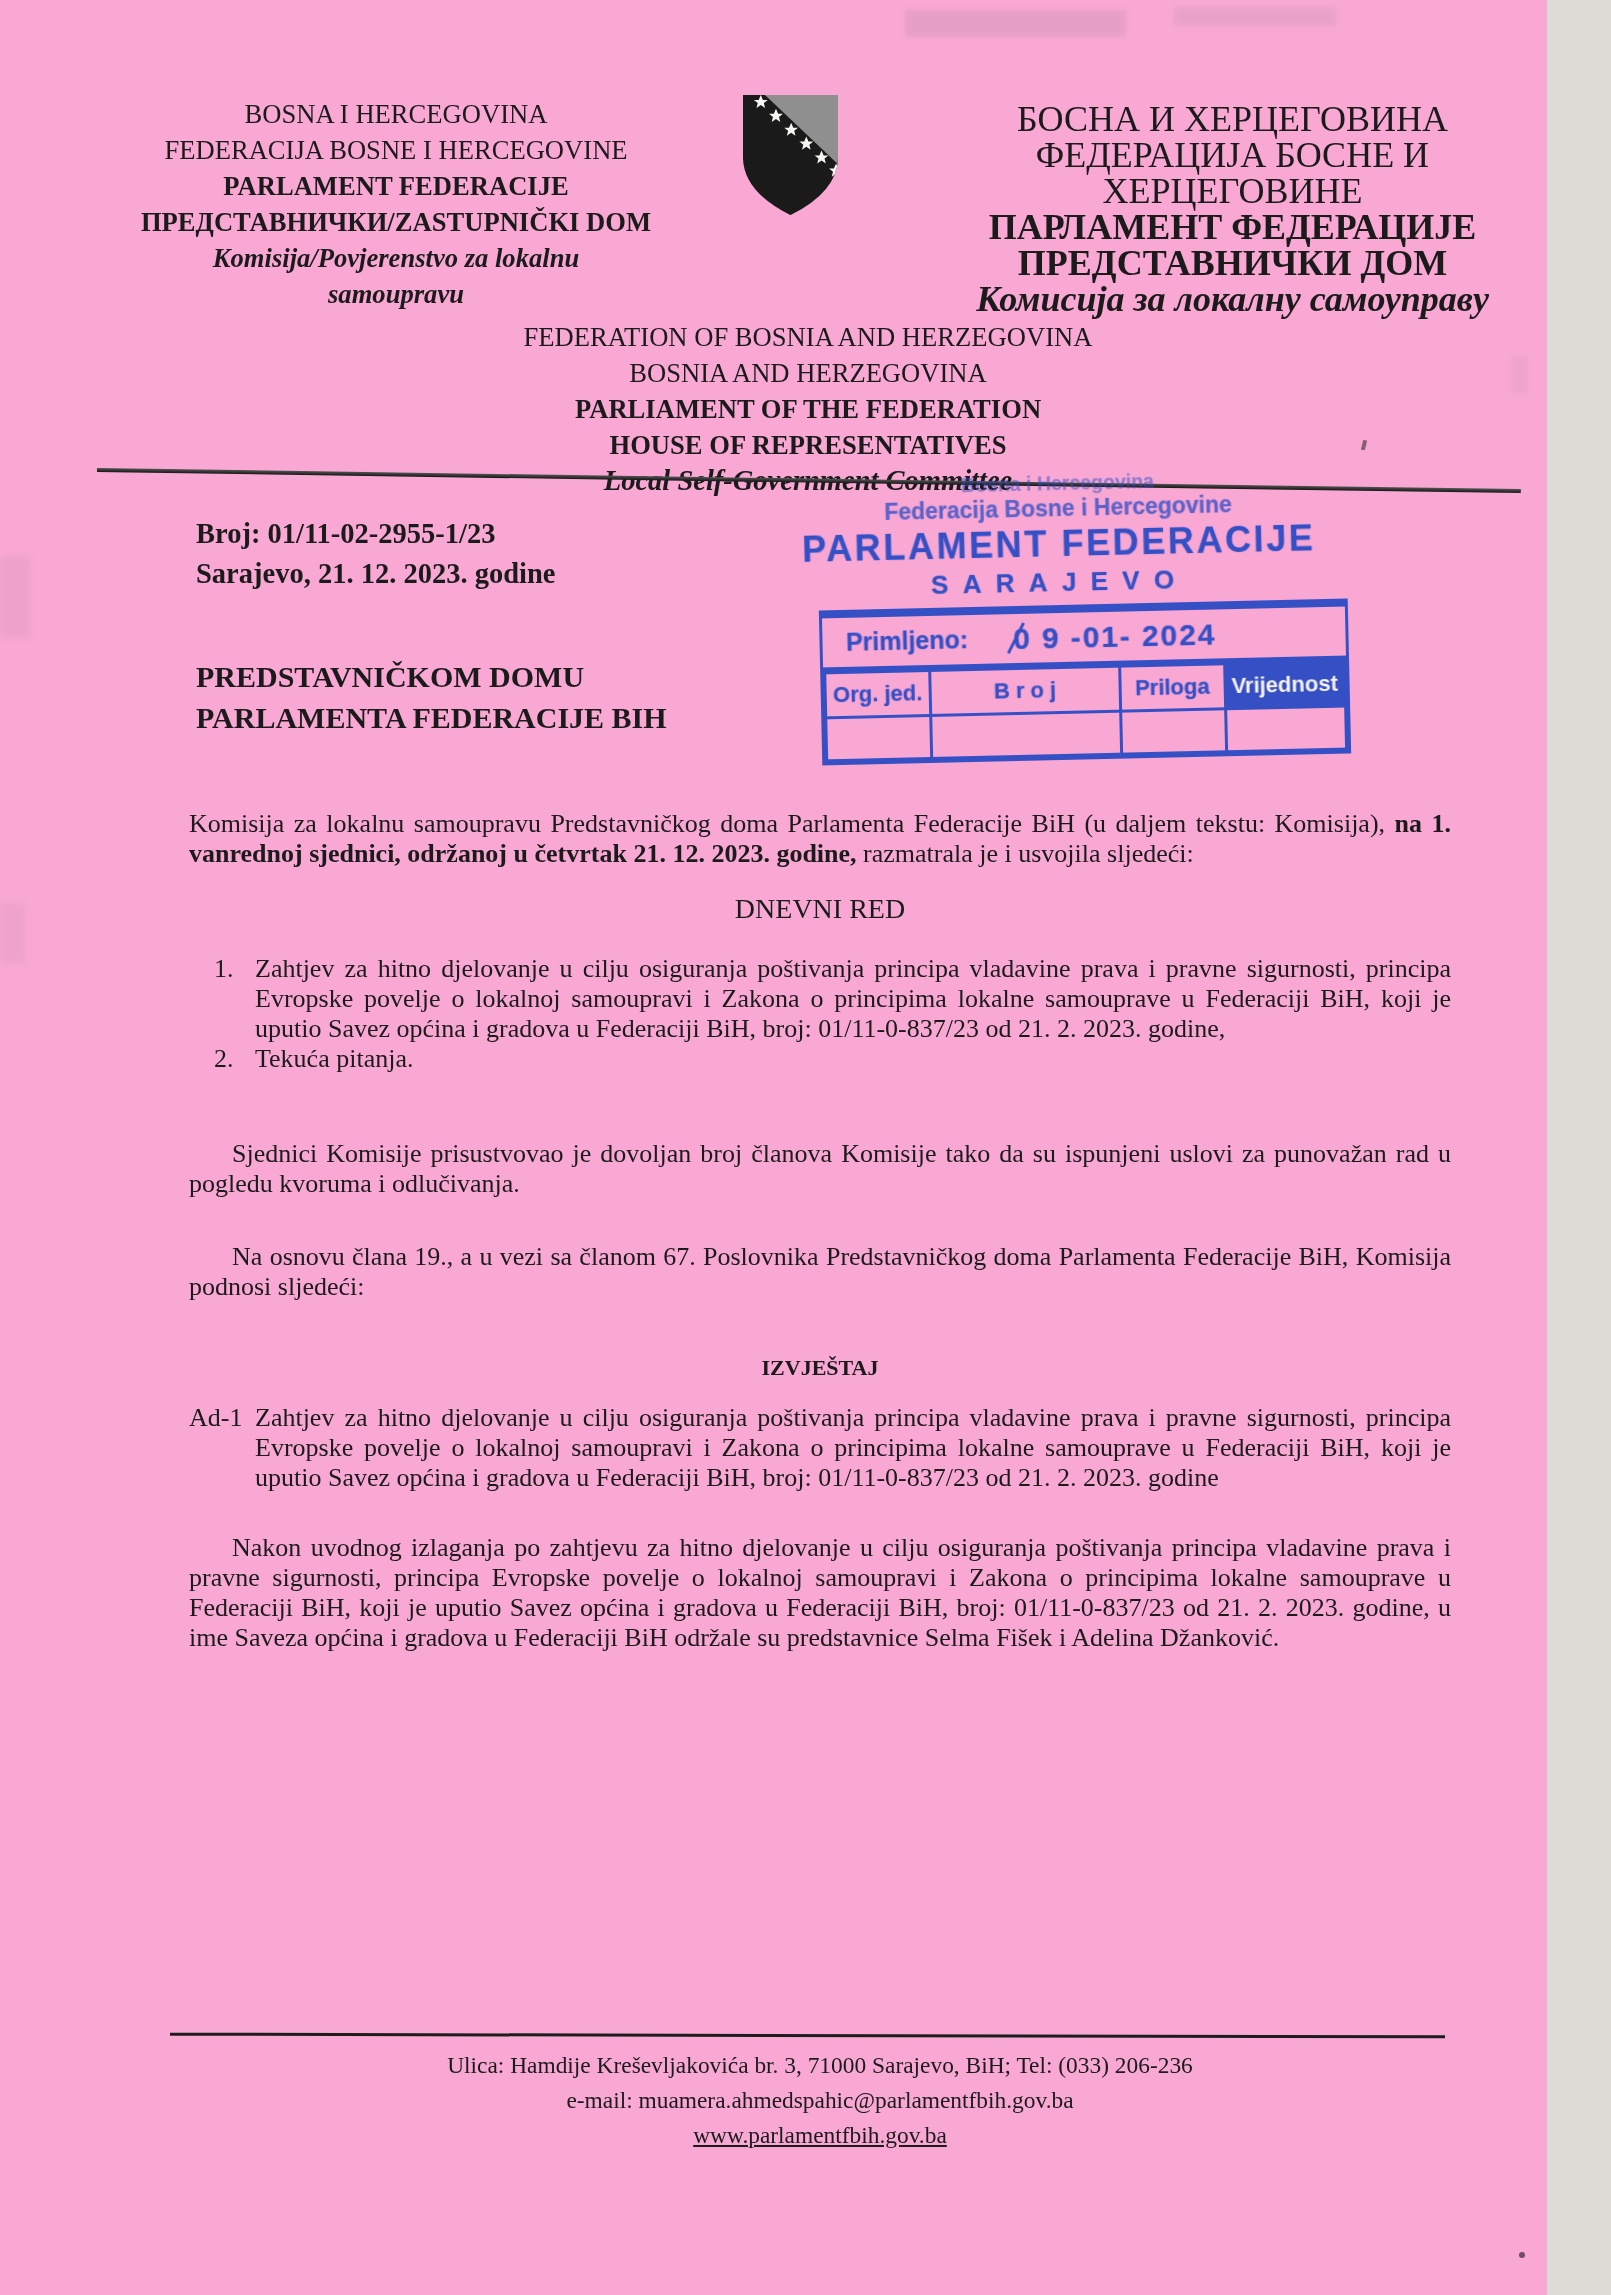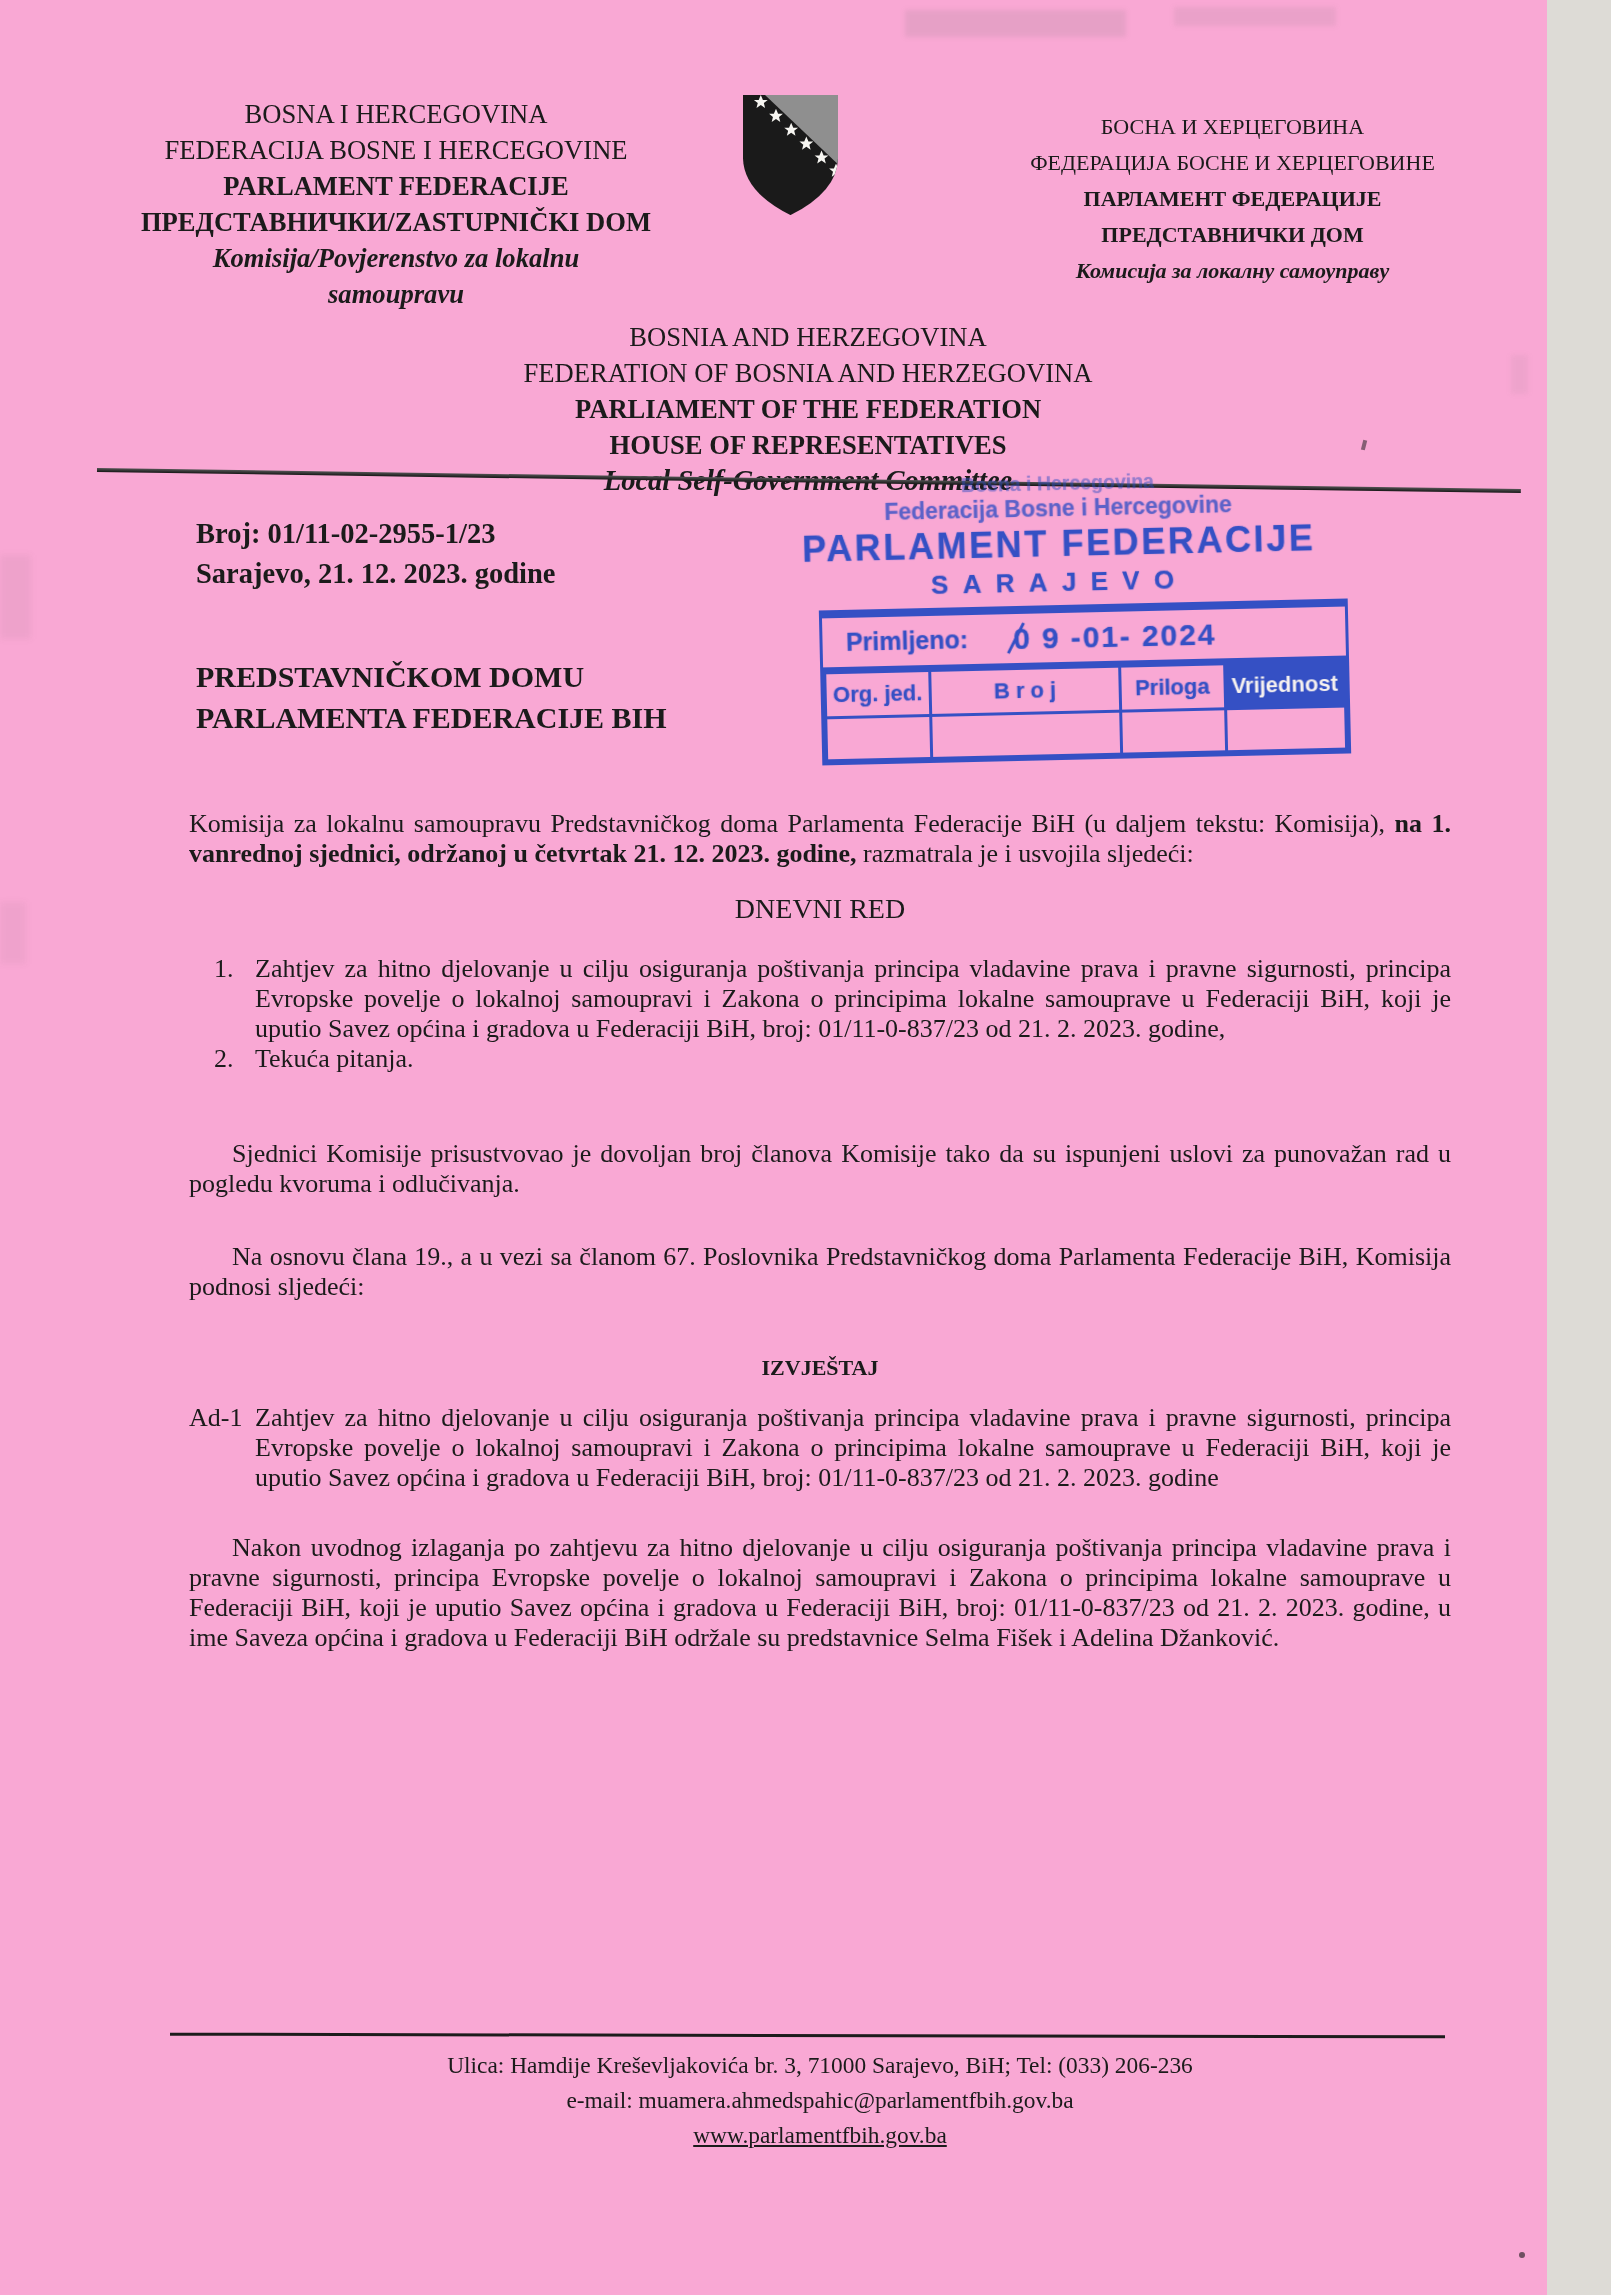--- a/index.html
+++ b/index.html
@@ -10,22 +10,22 @@
     font-family:"Liberation Serif", serif;
     color:#1b1b1b;
     overflow:hidden;
   }
   
   .hdr-left{
     position:absolute;left:91px;top:96px;width:610px;
     text-align:center;font-size:26.6px;line-height:36px;
   }
   .hdr-right{
-    position:absolute;left:921px;top:109px;width:623px;
-    text-align:center;font-size:22px;line-height:36px;
+    position:absolute;left:921px;top:101px;width:623px;
+    text-align:center;font-size:36px;line-height:36px;
   }
   .hdr-en{
     position:absolute;left:448px;top:319px;width:720px;
     text-align:center;font-size:26.6px;line-height:36px;
   }
   .hl-b{font-weight:bold;}
   .hl-bi{font-weight:bold;font-style:italic;}
   .hdr-en .hl-bi{font-size:28.5px;}
   .shield{position:absolute;left:730px;top:91px;width:121px;height:132px;}
   .top-rule{
@@ -125,22 +125,22 @@
 
   <div class="hdr-right">
     <div>БОСНА И ХЕРЦЕГОВИНА</div>
     <div>ФЕДЕРАЦИЈА БОСНЕ И ХЕРЦЕГОВИНЕ</div>
     <div class="hl-b">ПАРЛАМЕНТ ФЕДЕРАЦИЈЕ</div>
     <div class="hl-b">ПРЕДСТАВНИЧКИ ДОМ</div>
     <div class="hl-bi">Комисија за локалну самоуправу</div>
   </div>
 
   <div class="hdr-en">
+    <div>FEDERATION OF BOSNIA AND HERZEGOVINA</div>
     <div>BOSNIA AND HERZEGOVINA</div>
-    <div>FEDERATION OF BOSNIA AND HERZEGOVINA</div>
     <div class="hl-b">PARLIAMENT OF THE FEDERATION</div>
     <div class="hl-b">HOUSE OF REPRESENTATIVES</div>
     <div class="hl-bi">Local Self-Government Committee</div>
   </div>
 
   <div class="top-rule"></div>
 
   <div class="meta">
     <div>Broj: 01/11-02-2955-1/23</div>
     <div>Sarajevo, 21. 12. 2023. godine</div>

